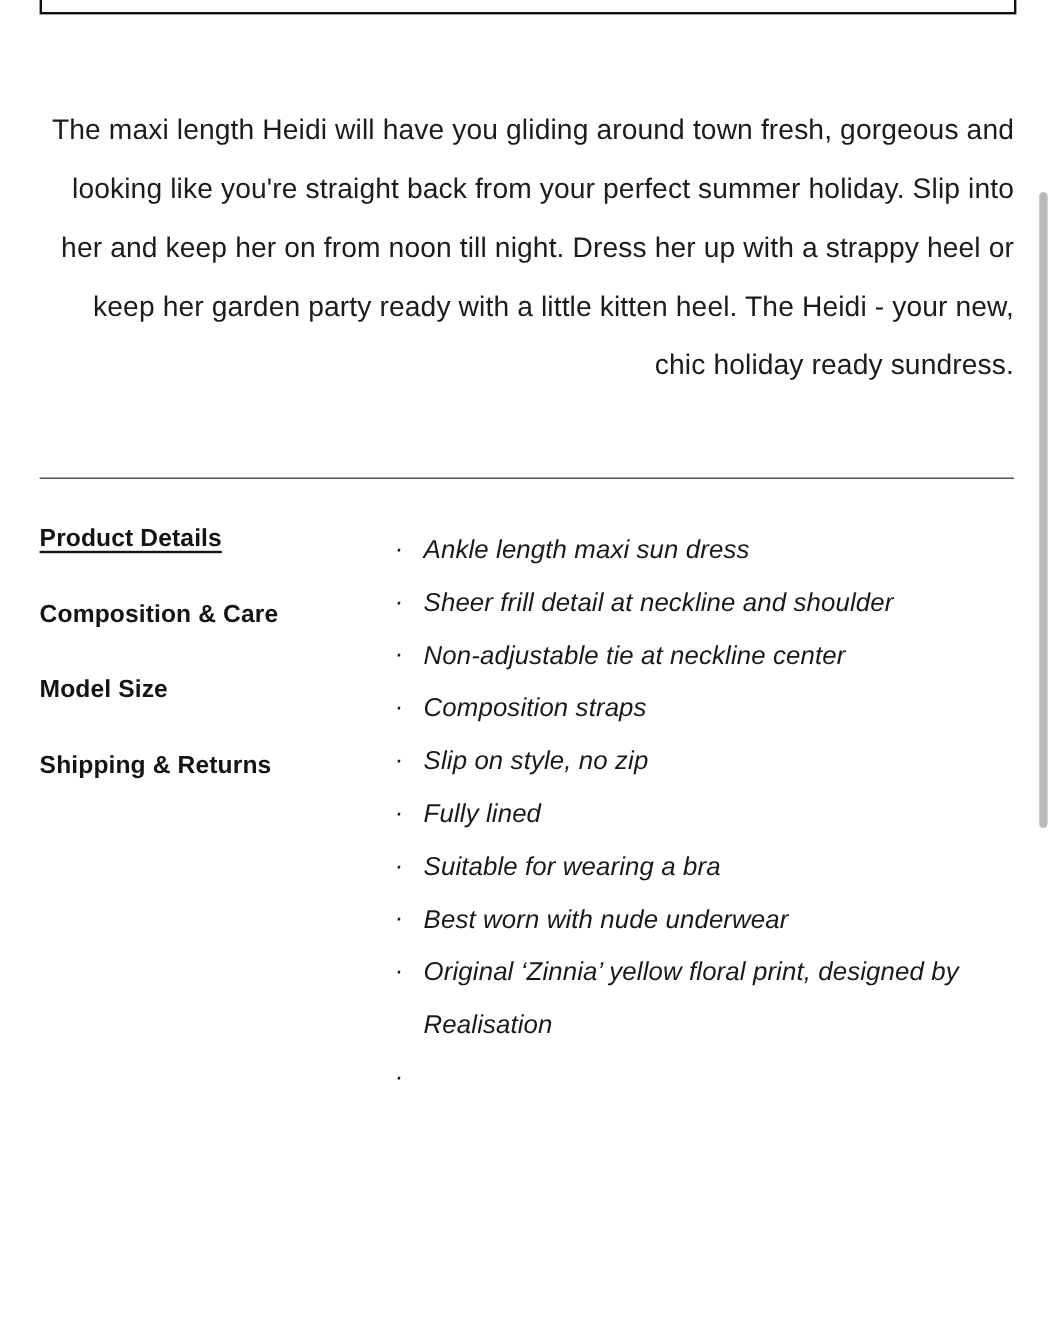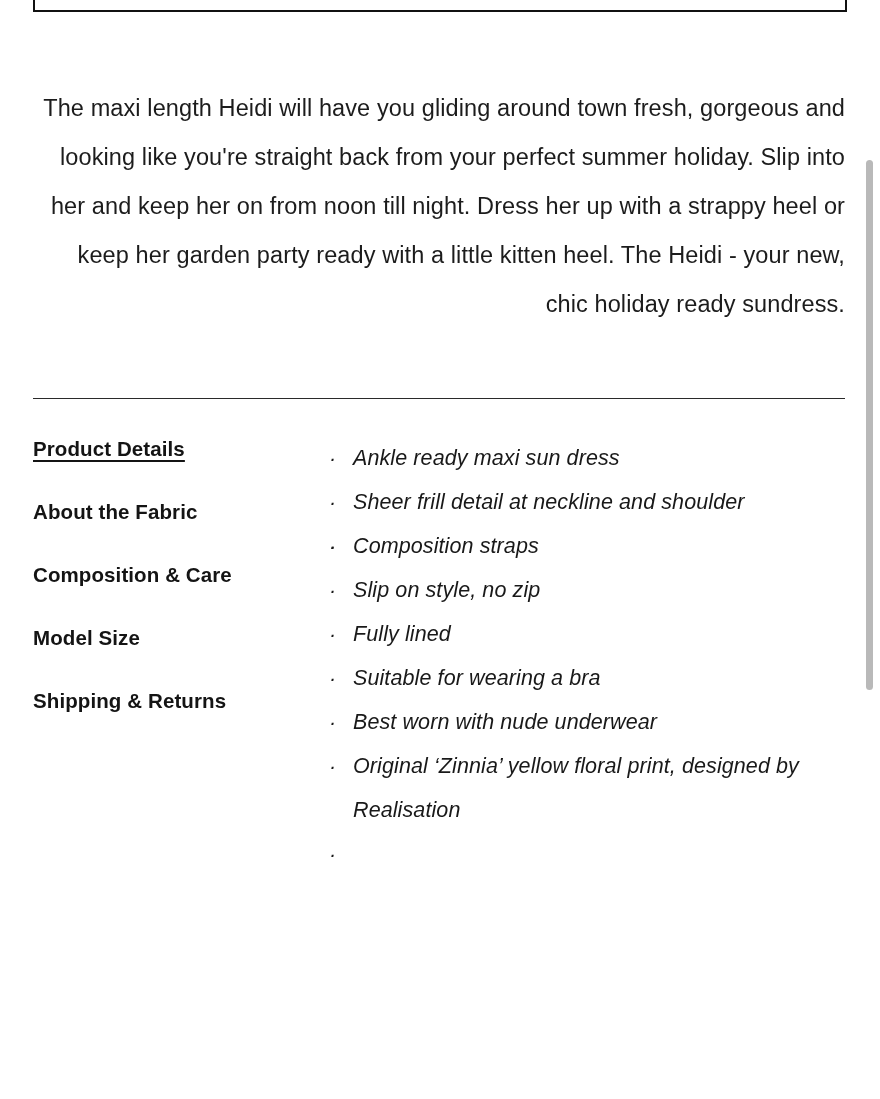--- a/index.html
+++ b/index.html
@@ -137,37 +137,34 @@
 
   <p class="description">The maxi length Heidi will have you gliding around town fresh, gorgeous and looking like you're straight back from your perfect summer holiday. Slip into her and keep her on from noon till night. Dress her up with a strappy heel or keep her garden party ready with a little kitten heel. The Heidi - your new, chic holiday ready sundress.</p>
 
   <div class="divider"></div>
 
   <div class="accordion">
     <div class="acc-row">
       <span class="acc-item active">Product Details</span>
     </div>
     <div class="acc-row">
-      <span class="acc-item">About the Fabric</span>
-    </div>
-    <div class="acc-row">
       <span class="acc-item">Composition &amp; Care</span>
     </div>
     <div class="acc-row">
       <span class="acc-item">Model Size</span>
     </div>
     <div class="acc-row">
       <span class="acc-item">Shipping &amp; Returns</span>
     </div>
   </div>
 
   <ul class="details-list">
-    <li><span class="bullet">·</span><span>Ankle ready maxi sun dress</span></li>
+    <li><span class="bullet">·</span><span>Ankle length maxi sun dress</span></li>
     <li><span class="bullet">·</span><span>Sheer frill detail at neckline and shoulder</span></li>
-    <li><span class="bullet">·</span></li>
+    <li><span class="bullet">·</span><span>Non-adjustable tie at neckline center</span></li>
     <li><span class="bullet">·</span><span>Composition straps</span></li>
     <li><span class="bullet">·</span><span>Slip on style, no zip</span></li>
     <li><span class="bullet">·</span><span>Fully lined</span></li>
     <li><span class="bullet">·</span><span>Suitable for wearing a bra</span></li>
     <li><span class="bullet">·</span><span>Best worn with nude underwear</span></li>
     <li><span class="bullet">·</span><span>Original ‘Zinnia’ yellow floral print, designed by Realisation</span></li>
     <li><span class="bullet">·</span></li>
   </ul>
 
   <div class="scrollbar-track"></div>

